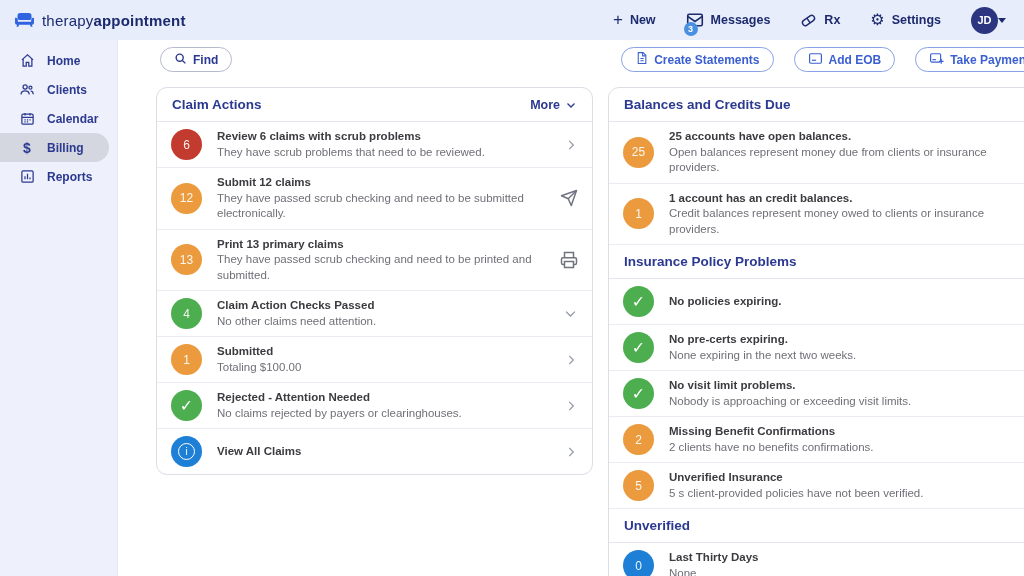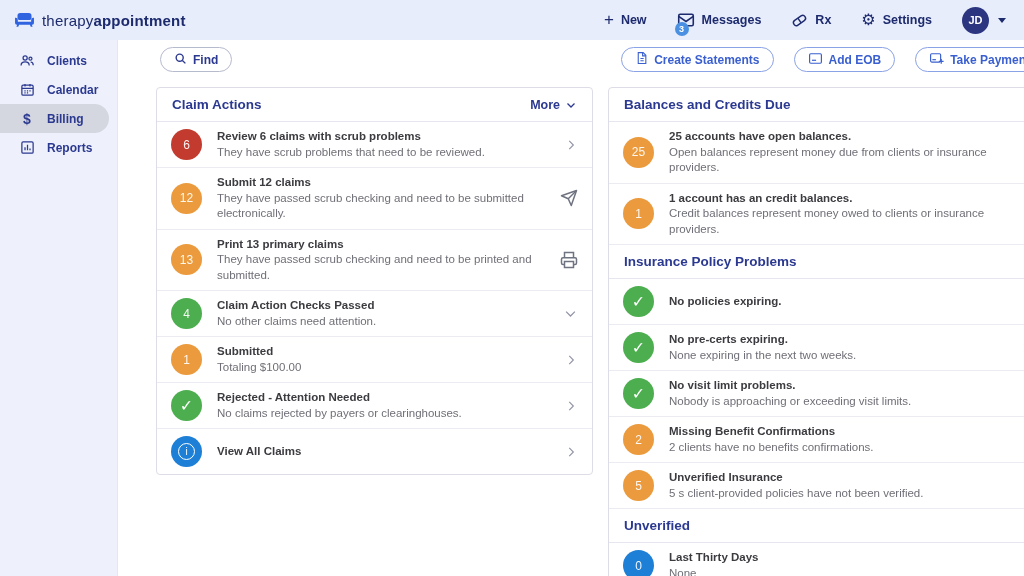--- a/index.html
+++ b/index.html
@@ -23,21 +23,21 @@
     font-size:12.5px; font-weight:bold; cursor:pointer; }
   .nav-item svg { display:block; }
   .nav-plus { font-size:17px; font-weight:normal; line-height:1; margin-top:-2px; }
   .gear-glyph { font-size:16px; line-height:1; font-weight:normal; }
   .msg-wrap { position:relative; display:inline-block; }
   .msg-badge {
     position:absolute; left:-2px; bottom:-8px; width:14px; height:14px; border-radius:50%;
     background:#4a90e2; color:#fff; font-size:9px; font-weight:bold;
     display:flex; align-items:center; justify-content:center;
   }
-  .avatar-wrap { display:flex; align-items:center; gap:9px; }
+  .avatar-wrap { display:flex; align-items:center; }
   .avatar {
     width:27px; height:27px; border-radius:50%; background:#2b3580; color:#fff;
     font-size:11px; font-weight:bold; display:flex; align-items:center; justify-content:center;
     cursor:pointer;
   }
   .caret { width:0; height:0; border-left:4.5px solid transparent; border-right:4.5px solid transparent;
     border-top:5px solid #1d2b6e; cursor:pointer; }
   
   .sidebar {
     position:absolute; top:40px; left:0; width:118px; height:536px;
@@ -56,21 +56,21 @@
   .pill-btn {
     border-radius:14px; height:25px; display:inline-flex; align-items:center; gap:6px;
     padding:0 13px; font-size:12px; font-weight:bold; background:#fff; cursor:pointer;
     font-family:"Liberation Sans", sans-serif;
   }
   .find-btn { border:1px solid #b6bacd; color:#2b3990; }
   .action-btn { border:1px solid #8aa2e6; color:#3a5fd0; }
   .toolbar-actions { display:flex; gap:20px; }
   
   .cards { display:flex; align-items:flex-start; gap:15px; padding:15px 4px 0 10px; }
-  .card { background:#fff; border:1px solid #dcdde6; border-radius:4px; }
+  .card { background:#fff; border:1px solid #dcdde6; border-radius:11px; }
   .card-left { width:437px; }
   .card-right { width:440px; }
   .card-header {
     display:flex; align-items:center; justify-content:space-between;
     padding:9px 15px; border-bottom:1px solid #e5e6ee;
   }
   .card-title, .section-title { color:#2b3990; font-weight:bold; font-size:13.5px; }
   .section-title { padding:9px 15px; border-bottom:1px solid #e5e6ee; }
   .more-btn { display:flex; align-items:center; gap:5px; color:#2b3990; font-size:12.5px;
     font-weight:bold; cursor:pointer; }
@@ -140,20 +140,29 @@
       <span>Settings</span>
     </div>
     <div class="avatar-wrap">
       <div class="avatar">JD</div>
       <span class="caret"></span>
     </div>
   </div>
 </div>
 
 <div class="sidebar">
+    <div class="side-item">
+    <span class="side-icon">
+        <svg width="15" height="15" viewBox="0 0 24 24" fill="none" stroke="currentColor" stroke-width="2">
+          <path d="M3 11L12 3l9 8"></path>
+          <path d="M5 9.5V21h5v-6h4v6h5V9.5"></path>
+        </svg>
+      </span>
+    <span class="side-label">Home</span>
+  </div>
     <div class="side-item">
     <span class="side-icon">
         <svg width="16" height="15" viewBox="0 0 24 24" fill="none" stroke="currentColor" stroke-width="2">
           <circle cx="9" cy="8" r="3.3"></circle>
           <path d="M2.5 20c0-3.4 2.9-5.7 6.5-5.7s6.5 2.3 6.5 5.7"></path>
           <circle cx="17.5" cy="9" r="2.4"></circle>
           <path d="M17.8 14.4c2.6.3 4.2 2.3 4.2 5"></path>
         </svg>
       </span>
     <span class="side-label">Clients</span>

